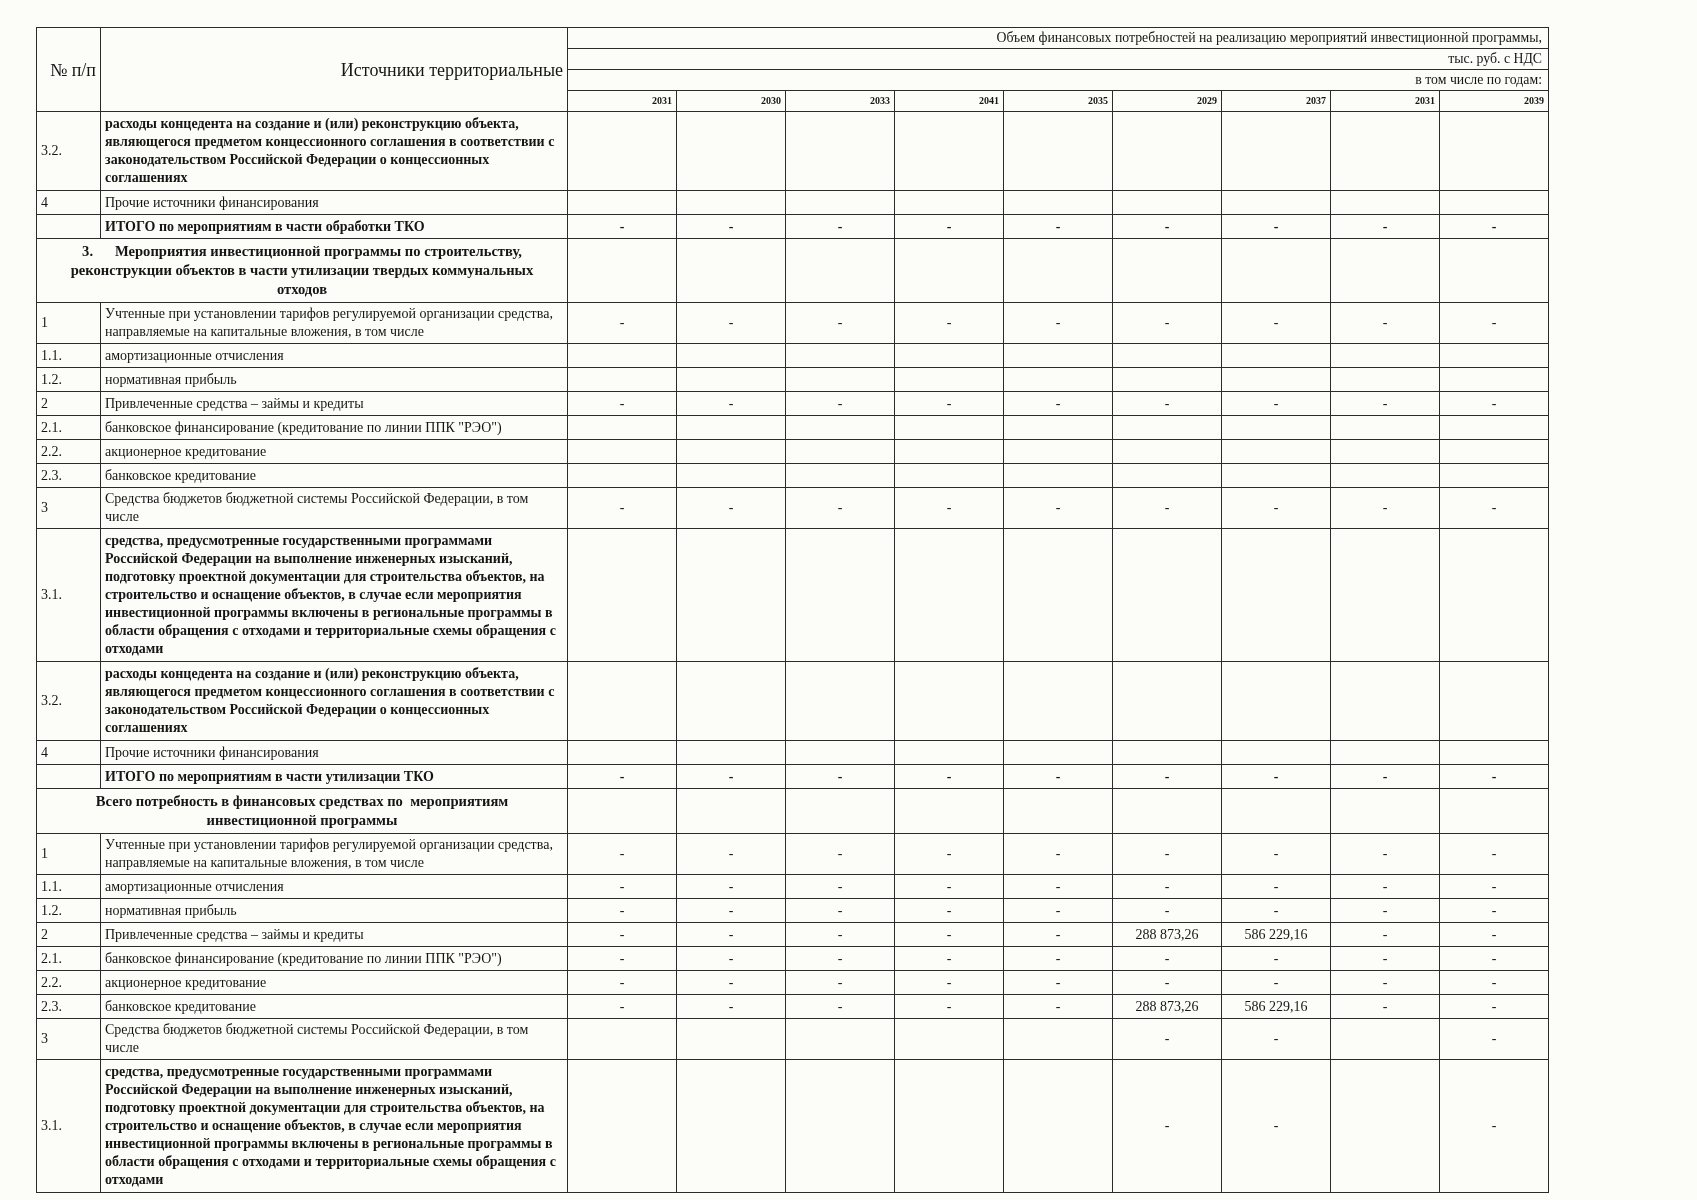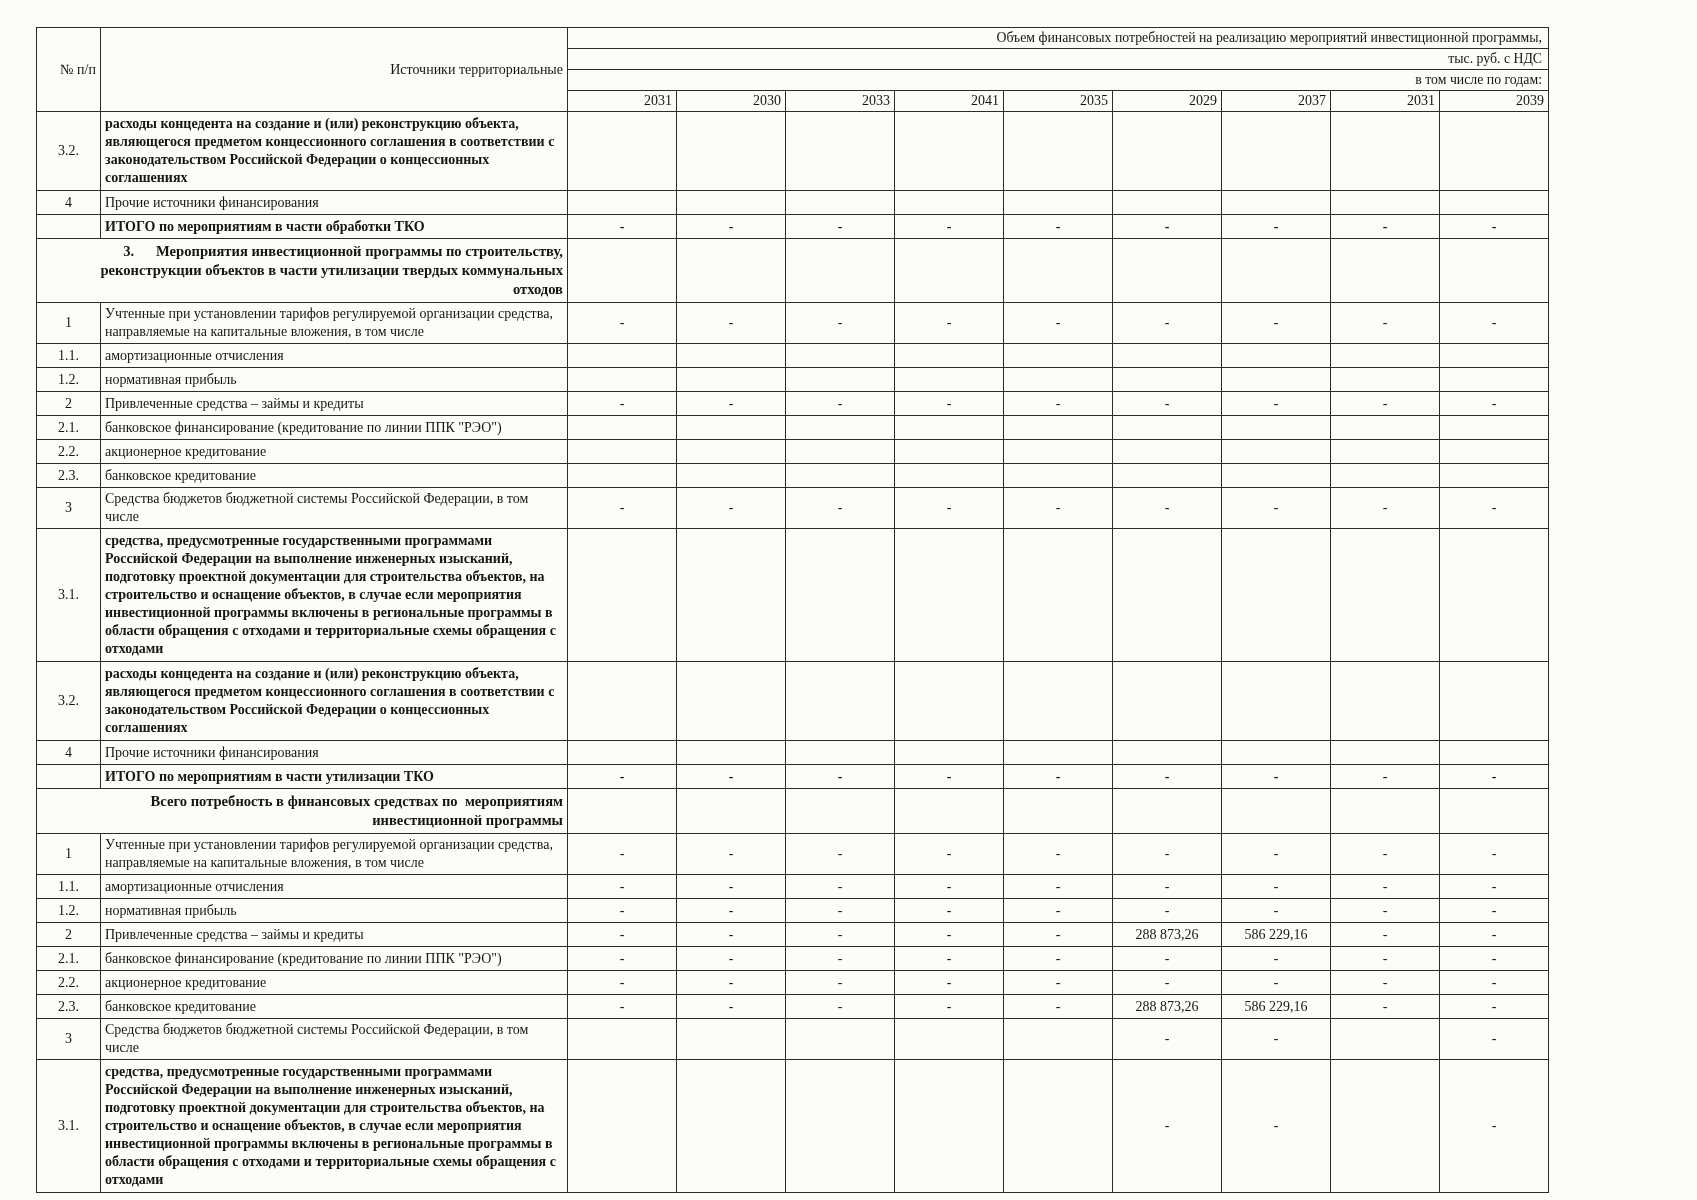--- a/index.html
+++ b/index.html
@@ -26,33 +26,33 @@
     border: 1px solid #2b2b2b;
     font-size: 14px;
     line-height: 18px;
     font-weight: normal;
     padding: 1px 4px;
     overflow: hidden;
     vertical-align: middle;
   }
   thead th { text-align: right; }
   th.title-line { font-size: 13.8px; padding: 1px 6px; }
-  th.corner { font-size: 14px; }
-  th.year-cell { height: 21px; font-size: 14px; }
-  td.num { text-align: center; margin-left: 33px; }
+  th.corner { font-size: 18px; }
+  th.year-cell { height: 21px; font-size: 10px; font-weight: bold; }
+  td.num { text-align: left; margin-left: 33px; }
   td.label { text-align: left; padding: 2px 5px 2px 4px; }
   td.val { text-align: center; }
   tbody tr { height: 24px; }
   tr.total td { font-weight: bold; }
   td.section-label {
     font-weight: bold;
     font-size: 14.6px;
     line-height: 19px;
     white-space: pre-wrap;
-    text-align: right;
+    text-align: center;
   }
   tr.tall td.label, tr.tall td.section-label { padding-top: 3px; padding-bottom: 3px; font-weight: bold; }
 </style>
 </head>
 <body>
 
 <div class="page">
   <table class="fin-table">
     <colgroup>
       <col style="width:64px">

